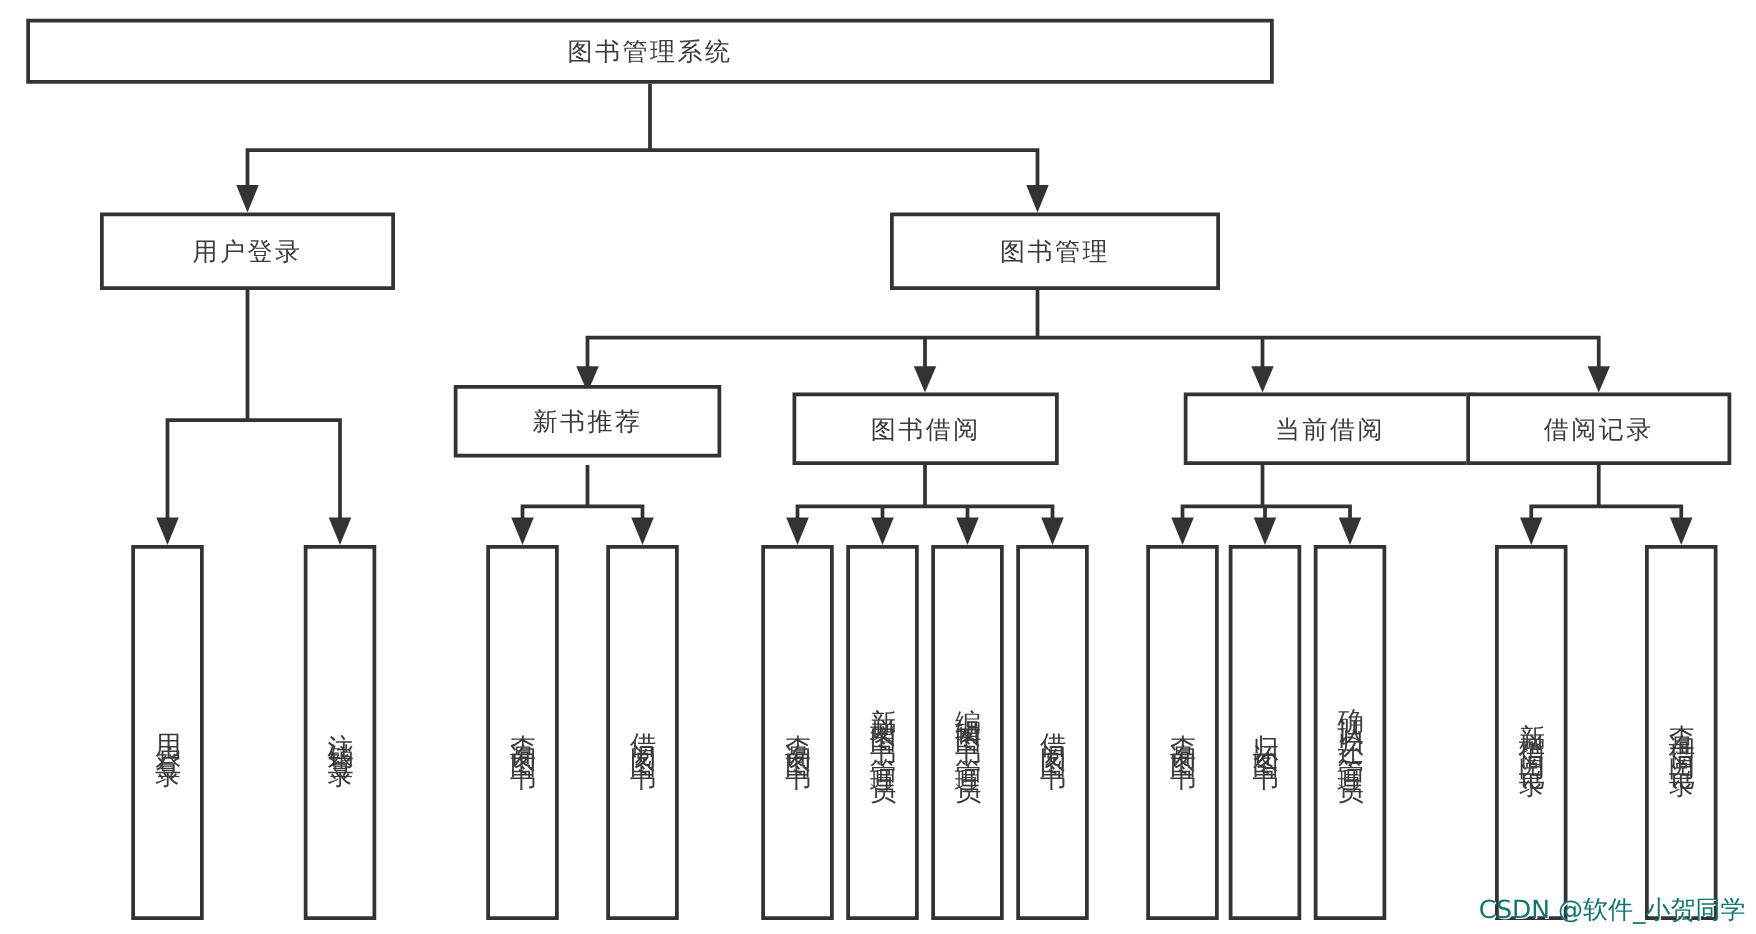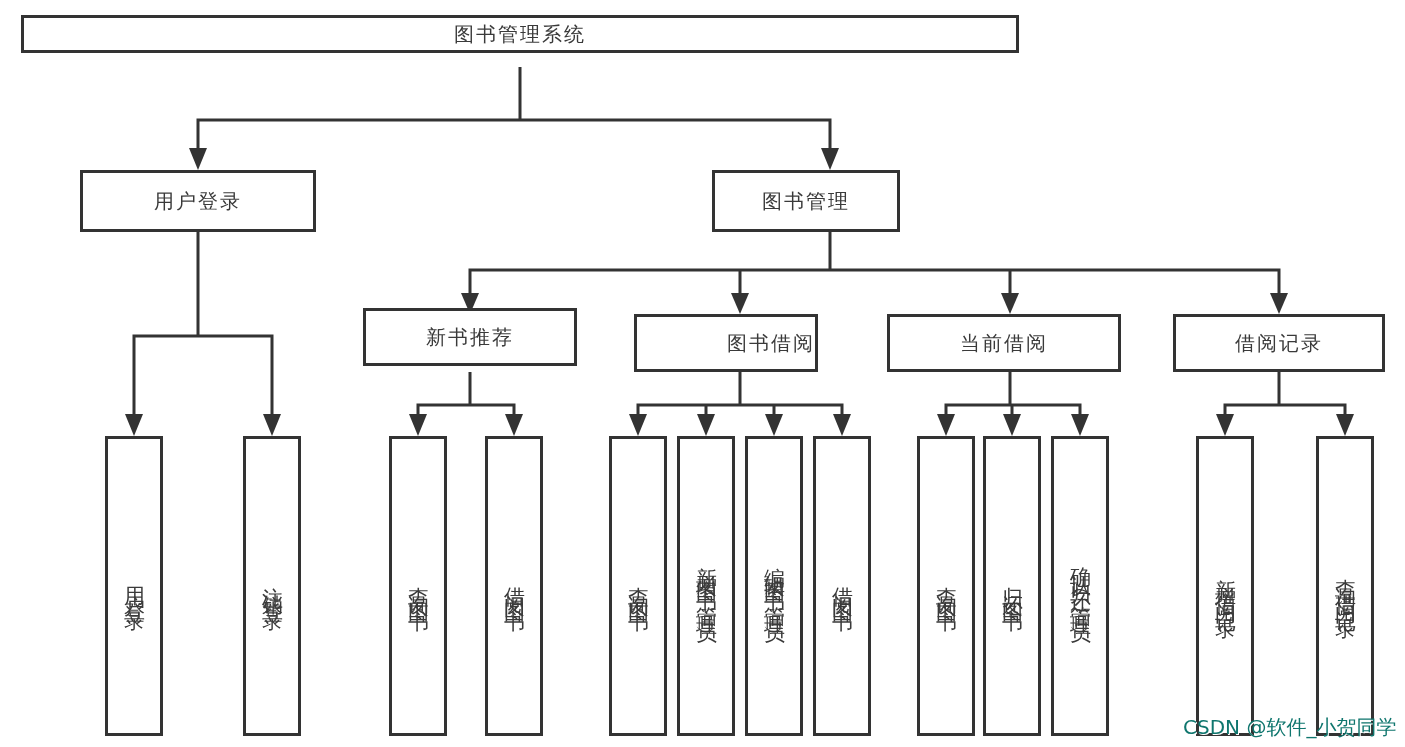--- a/index.html
+++ b/index.html
@@ -99,38 +99,38 @@
       <path class="ar" d="M1012,436 l-9,-22 h18 z"></path>
       <path class="ar" d="M1080,436 l-9,-22 h18 z"></path>
     </g>
     <g>
       <path class="ln" d="M1279,372 V405 M1223.5,405 H1346.5 M1225,405 V416 M1345,405 V416"></path>
       <path class="ar" d="M1225,436 l-9,-22 h18 z"></path>
       <path class="ar" d="M1345,436 l-9,-22 h18 z"></path>
     </g>
   </svg>
 
-  <div class="box" style="left:21px; top:15px; width:998px; height:38px;text-align:right;">
+  <div class="box" style="left:21px; top:15px; width:998px; height:52px;text-align:right;">
     <span class="hlabel">图书管理系统</span>
   </div>
 
   <div class="box" style="left:80px; top:170px; width:236px; height:62px;">
     <span class="hlabel">用户登录</span>
   </div>
-  <div class="box" style="left:712px; top:170px; width:188px; height:62px;">
+  <div class="box" style="left:712px; top:170px; width:264px; height:62px;">
     <span class="hlabel">图书管理</span>
   </div>
 
   <div class="box" style="left:363px; top:308px; width:214px; height:58px;">
     <span class="hlabel">新书推荐</span>
   </div>
-  <div class="box" style="left:634px; top:314px; width:184px; height:58px;justify-content:flex-end;">
+  <div class="box" style="left:634px; top:314px; width:213px; height:58px;">
     <span class="hlabel">图书借阅</span>
   </div>
-  <div class="box" style="left:887px; top:314px; width:234px; height:58px;">
+  <div class="box" style="left:947px; top:314px; width:234px; height:58px;">
     <span class="hlabel">当前借阅</span>
   </div>
   <div class="box" style="left:1173px; top:314px; width:212px; height:58px;">
     <span class="hlabel">借阅记录</span>
   </div>
 
   <div class="box leaf" style="left:105px; top:436px; width:58px; height:300px;">
     <span class="vlabel">用户登录</span>
   </div>
   <div class="box leaf" style="left:243px; top:436px; width:58px; height:300px;">

